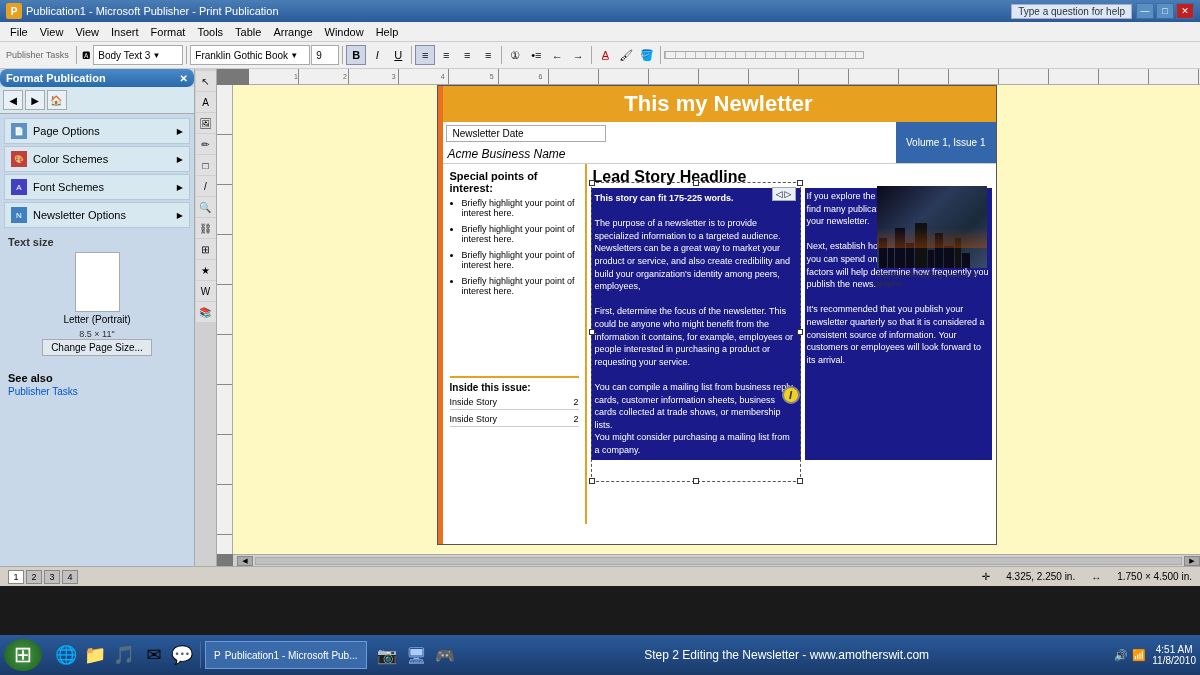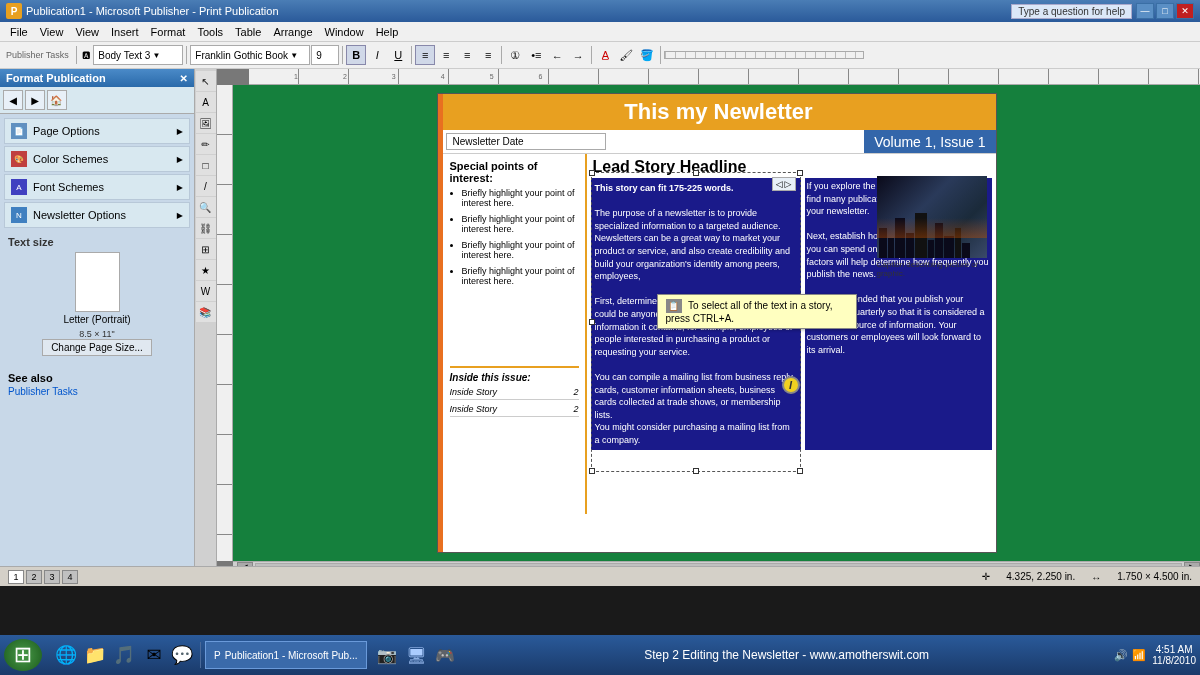--- a/index.html
+++ b/index.html
@@ -99,21 +99,21 @@
       width: 195px;
       background: #c8d8e8;
       border-right: 1px solid #aaa;
       display: flex;
       flex-direction: column;
     }
     .panel-header {
       background: linear-gradient(to bottom, #4a8ac8, #2a6aaa);
       color: white; font-size: 11px; font-weight: bold;
       padding: 3px 6px;
-      display: flex; justify-content: space-between; align-items: center;
+      display: flex; justify-content: space-between; align-items: center; border-radius: 7px;
     }
     .panel-close { color: white; font-size: 10px; cursor: pointer; }
     .panel-toolbar {
       background: #d8e8f0;
       padding: 3px;
       display: flex; gap: 2px;
       border-bottom: 1px solid #aaa;
     }
     .panel-btn {
       width: 20px; height: 20px;
@@ -258,21 +258,20 @@
       color: white;
       font-size: 22px;
       font-weight: bold;
       font-family: 'Franklin Gothic Medium', Arial, sans-serif;
     }
 
     .inside-section {
       margin-top: 10px;
       border-top: 2px solid #e8a020;
       padding-top: 4px;
-      font-style: italic;
     }
 
     
     .tooltip-box {
       position: absolute;
       background: #ffffc0;
       border: 1px solid #888;
       padding: 4px 8px;
       font-size: 10px;
       z-index: 100;
@@ -495,35 +494,36 @@
       </div>
     </div>
 
     <div class="canvas-body">
 
       <div class="ruler-v" style="background:#f0f0f0;width:16px;position:relative;overflow:hidden">
         <div style="position:absolute;top:0;left:0;right:0;bottom:0;background:repeating-linear-gradient(180deg,transparent 0,transparent 49px,#888 49px,#888 50px);font-size:7px;color:#666;padding-left:1px;writing-mode:horizontal-tb">
         </div>
       </div>
 
-      <div class="canvas-inner" style="background:#15803d;padding:8px;overflow:auto">
+      <div class="canvas-inner" style="background:#fef9c3;padding:0;overflow:auto">
 
         <div class="newsletter-page" style="width:560px;background:white;position:relative;border:1px solid #555">
 
           <div style="position:absolute;left:0;top:0;bottom:0;width:5px;background:#e87020;z-index:1"></div>
 
           <div class="nl-header" style="background:#e8a020;padding:5px 10px 5px 14px;text-align:center">
             <div class="nl-title" style="color:white;font-size:22px;font-weight:bold">This my Newletter</div>
           </div>
 
           <div style="display:flex;justify-content:space-between;align-items:stretch;border-bottom:1px solid #ccc;padding-left:8px">
             <div style="flex:1">
               <div style="border:1px solid #aaa;padding:2px 6px;font-size:10px;display:inline-block;margin:3px 0;min-width:160px">Newsletter Date</div>
+              <div style="font-size:12px;font-style:italic;padding:2px 2px">Acme Business Name</div>
             </div>
-            <div style="background:#3366aa;color:white;padding:2px 10px;font-size:14px;display:flex;align-items:center">Volume 1, Issue 1</div>
+            <div style="background:#3366aa;color:white;padding:2px 10px;font-size:10px;display:flex;align-items:center">Volume 1, Issue 1</div>
           </div>
 
           <div style="display:flex;min-height:360px">
 
             <div style="width:149px;padding:6px 6px 6px 12px;border-right:2px solid #e8a020;flex-shrink:0">
               <div style="font-weight:bold;font-size:11px;margin-bottom:4px">Special points of interest:</div>
               <ul style="padding-left:12px;font-size:9px;list-style:disc">
                 <li style="margin-bottom:6px">Briefly highlight your point of interest here.</li>
                 <li style="margin-bottom:6px">Briefly highlight your point of interest here.</li>
                 <li style="margin-bottom:6px">Briefly highlight your point of interest here.</li>
@@ -574,24 +574,20 @@
                   </div>
                 </div>
 
                 <div style="flex:1;font-size:9px;line-height:1.4;padding:2px;background:#1a1a8a;color:white">
                   If you explore the Publisher catalog, you will find many publications that match the style of your newsletter.<br><br>
                   Next, establish how much time and money you can spend on your newsletter. These factors will help determine how frequently you publish the news.<br><br>
                   It's recommended that you publish your newsletter quarterly so that it is considered a consistent source of information. Your customers or employees will look forward to its arrival.
                 </div>
               </div>
 
-              <div class="tooltip-box" style="position:absolute;top:140px;left:70px;background:#ffffc0;border:1px solid #888;padding:4px 8px;font-size:10px;z-index:100;box-shadow:1px 1px 3px rgba(0,0,0,0.3);width:200px">
-                <span style="display:inline-block;width:16px;height:14px;background:#888;color:white;font-size:9px;text-align:center;line-height:14px;margin-right:4px;vertical-align:middle">📋</span>
-                <span>To select all of the text in a story, press CTRL+A.</span>
-              </div>
 
               <div style="position:absolute;bottom:120px;left:195px;z-index:50">
                 <div style="width:18px;height:18px;background:#f0d020;border:2px solid #888;border-radius:50%;display:flex;align-items:center;justify-content:center;font-style:italic;font-weight:bold;font-size:11px;color:#333">I</div>
               </div>
 
               <div style="position:absolute;right:4px;top:22px;width:115px">
                 <div style="width:110px;height:82px;background:linear-gradient(135deg,#0a0a1a 0%,#2a3a5a 40%,#1a2a3a 70%,#3a4a6a 100%);overflow:hidden;position:relative">
 
                   <div style="position:absolute;bottom:0;left:0;right:0;height:50px;display:flex;align-items:flex-end;gap:1px;padding:0 2px">
                     <div style="width:8px;height:30px;background:#0a0a1a"></div>

